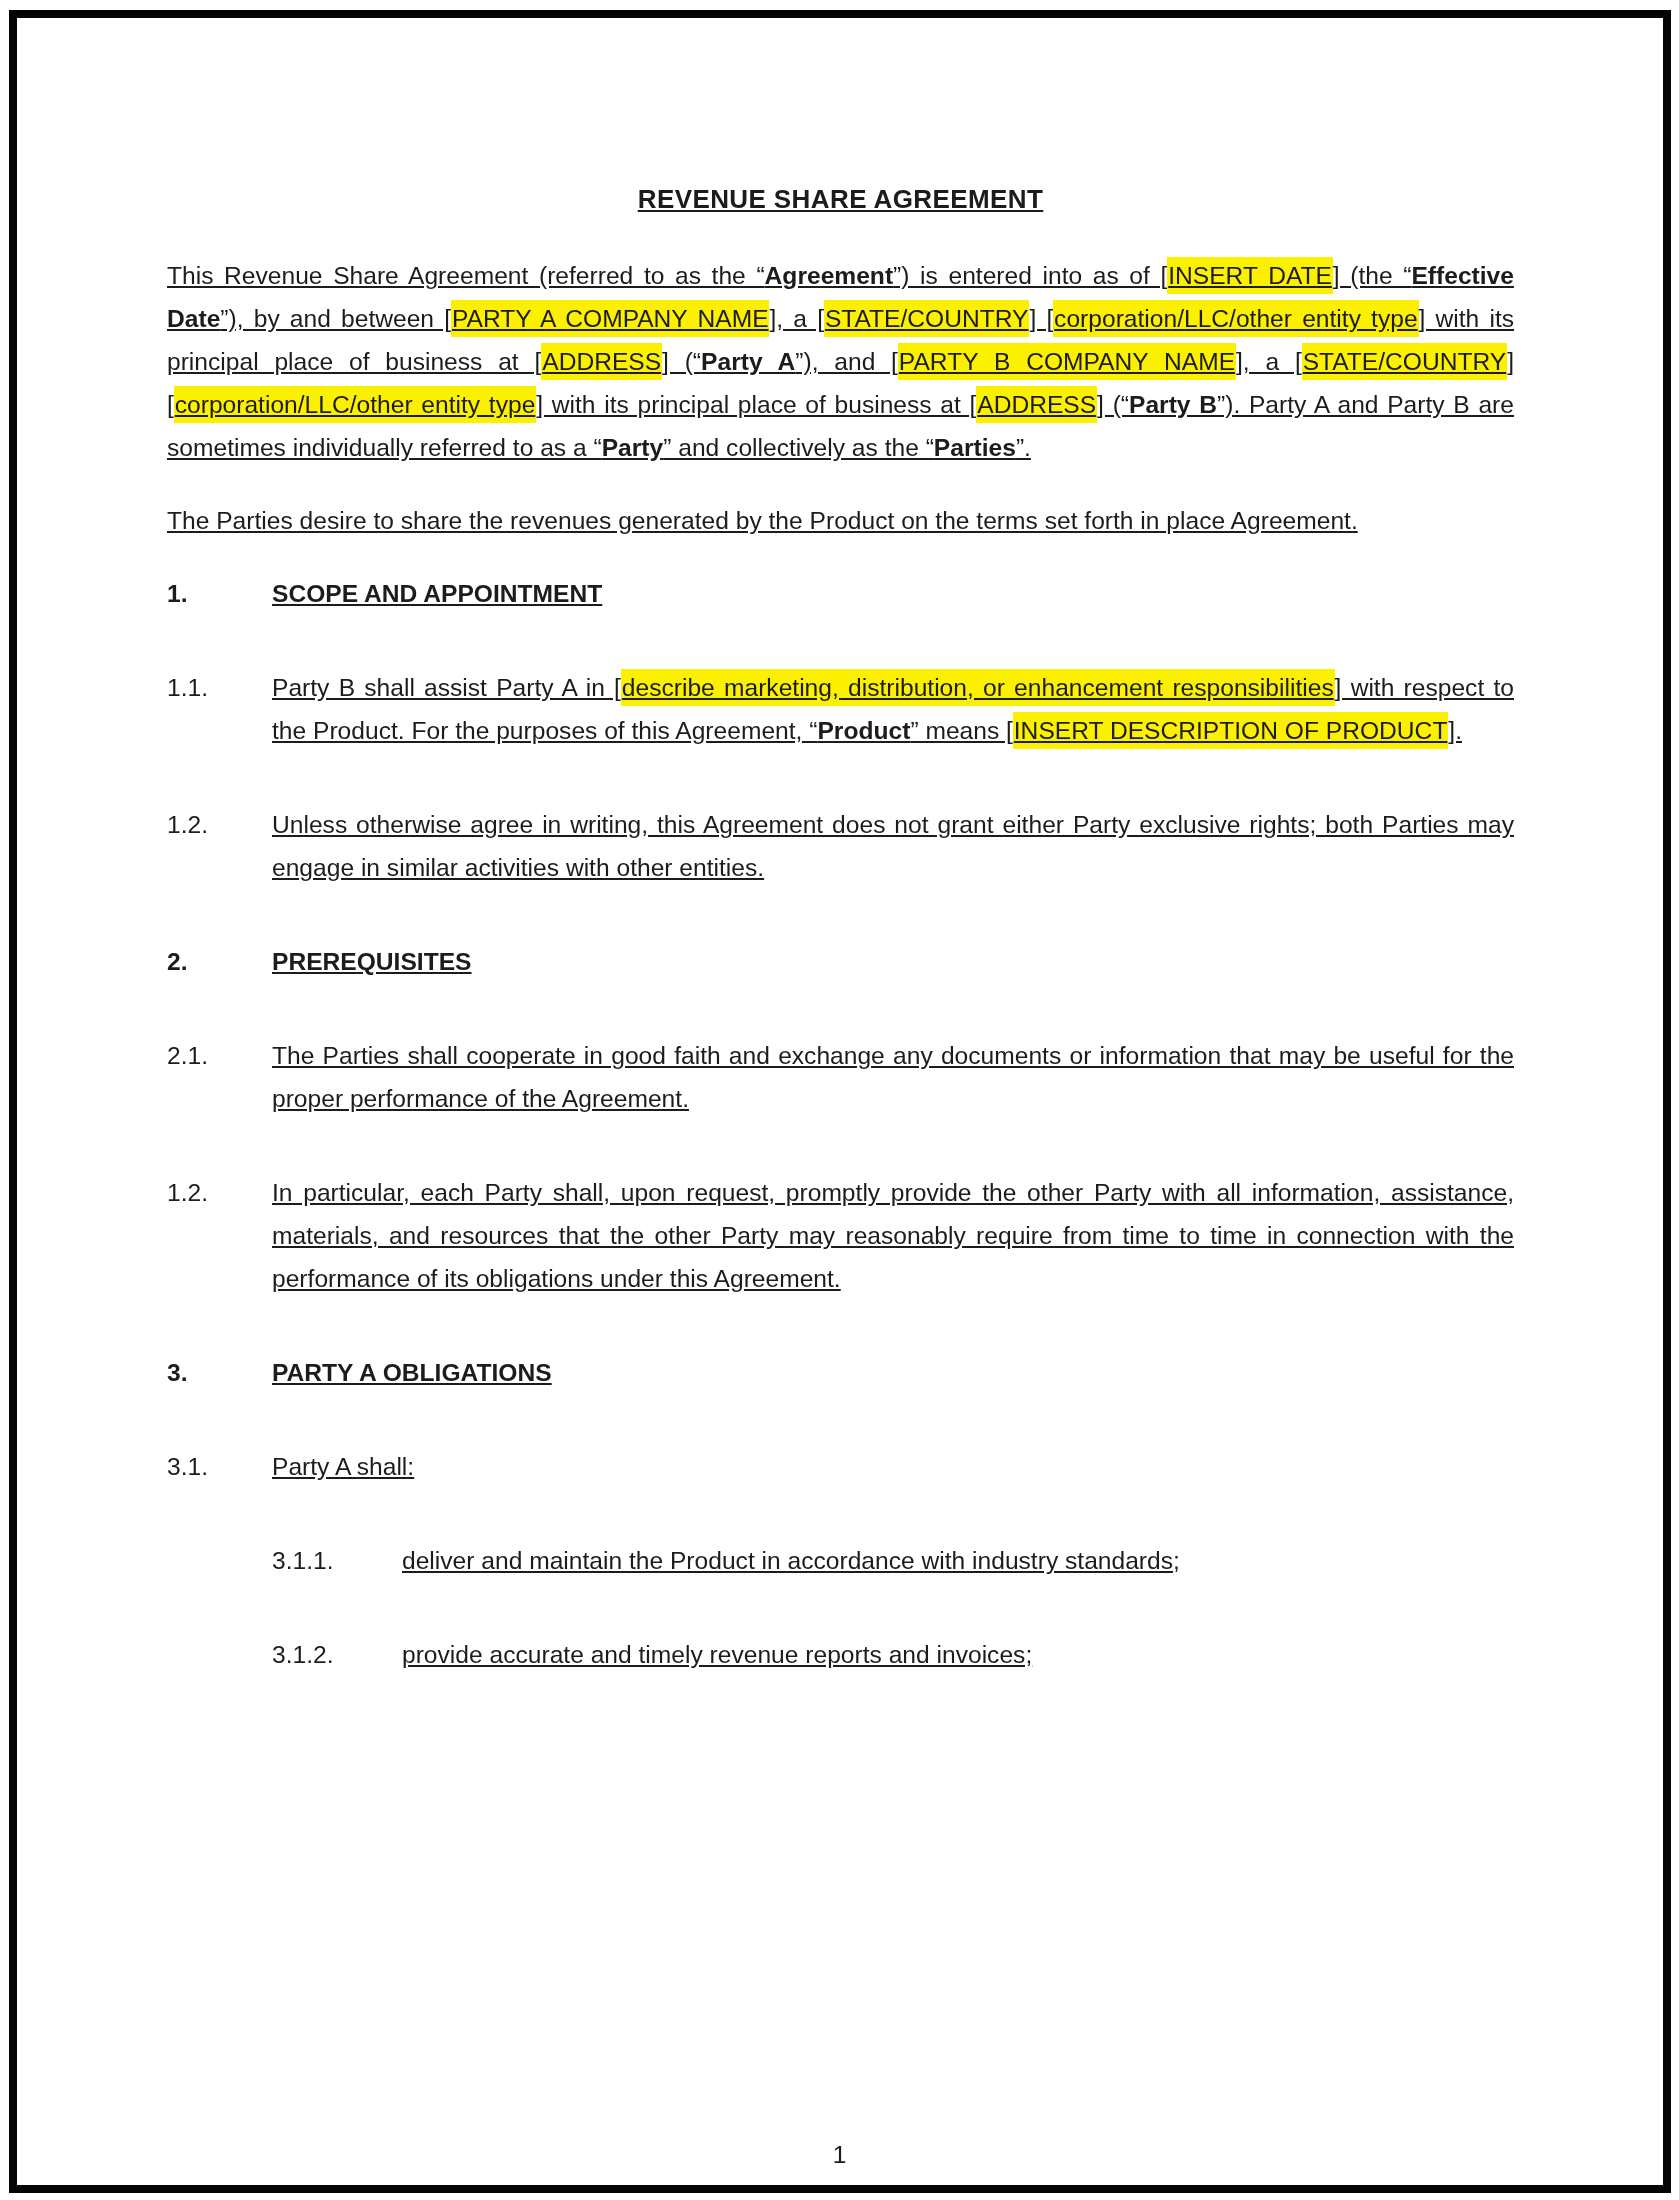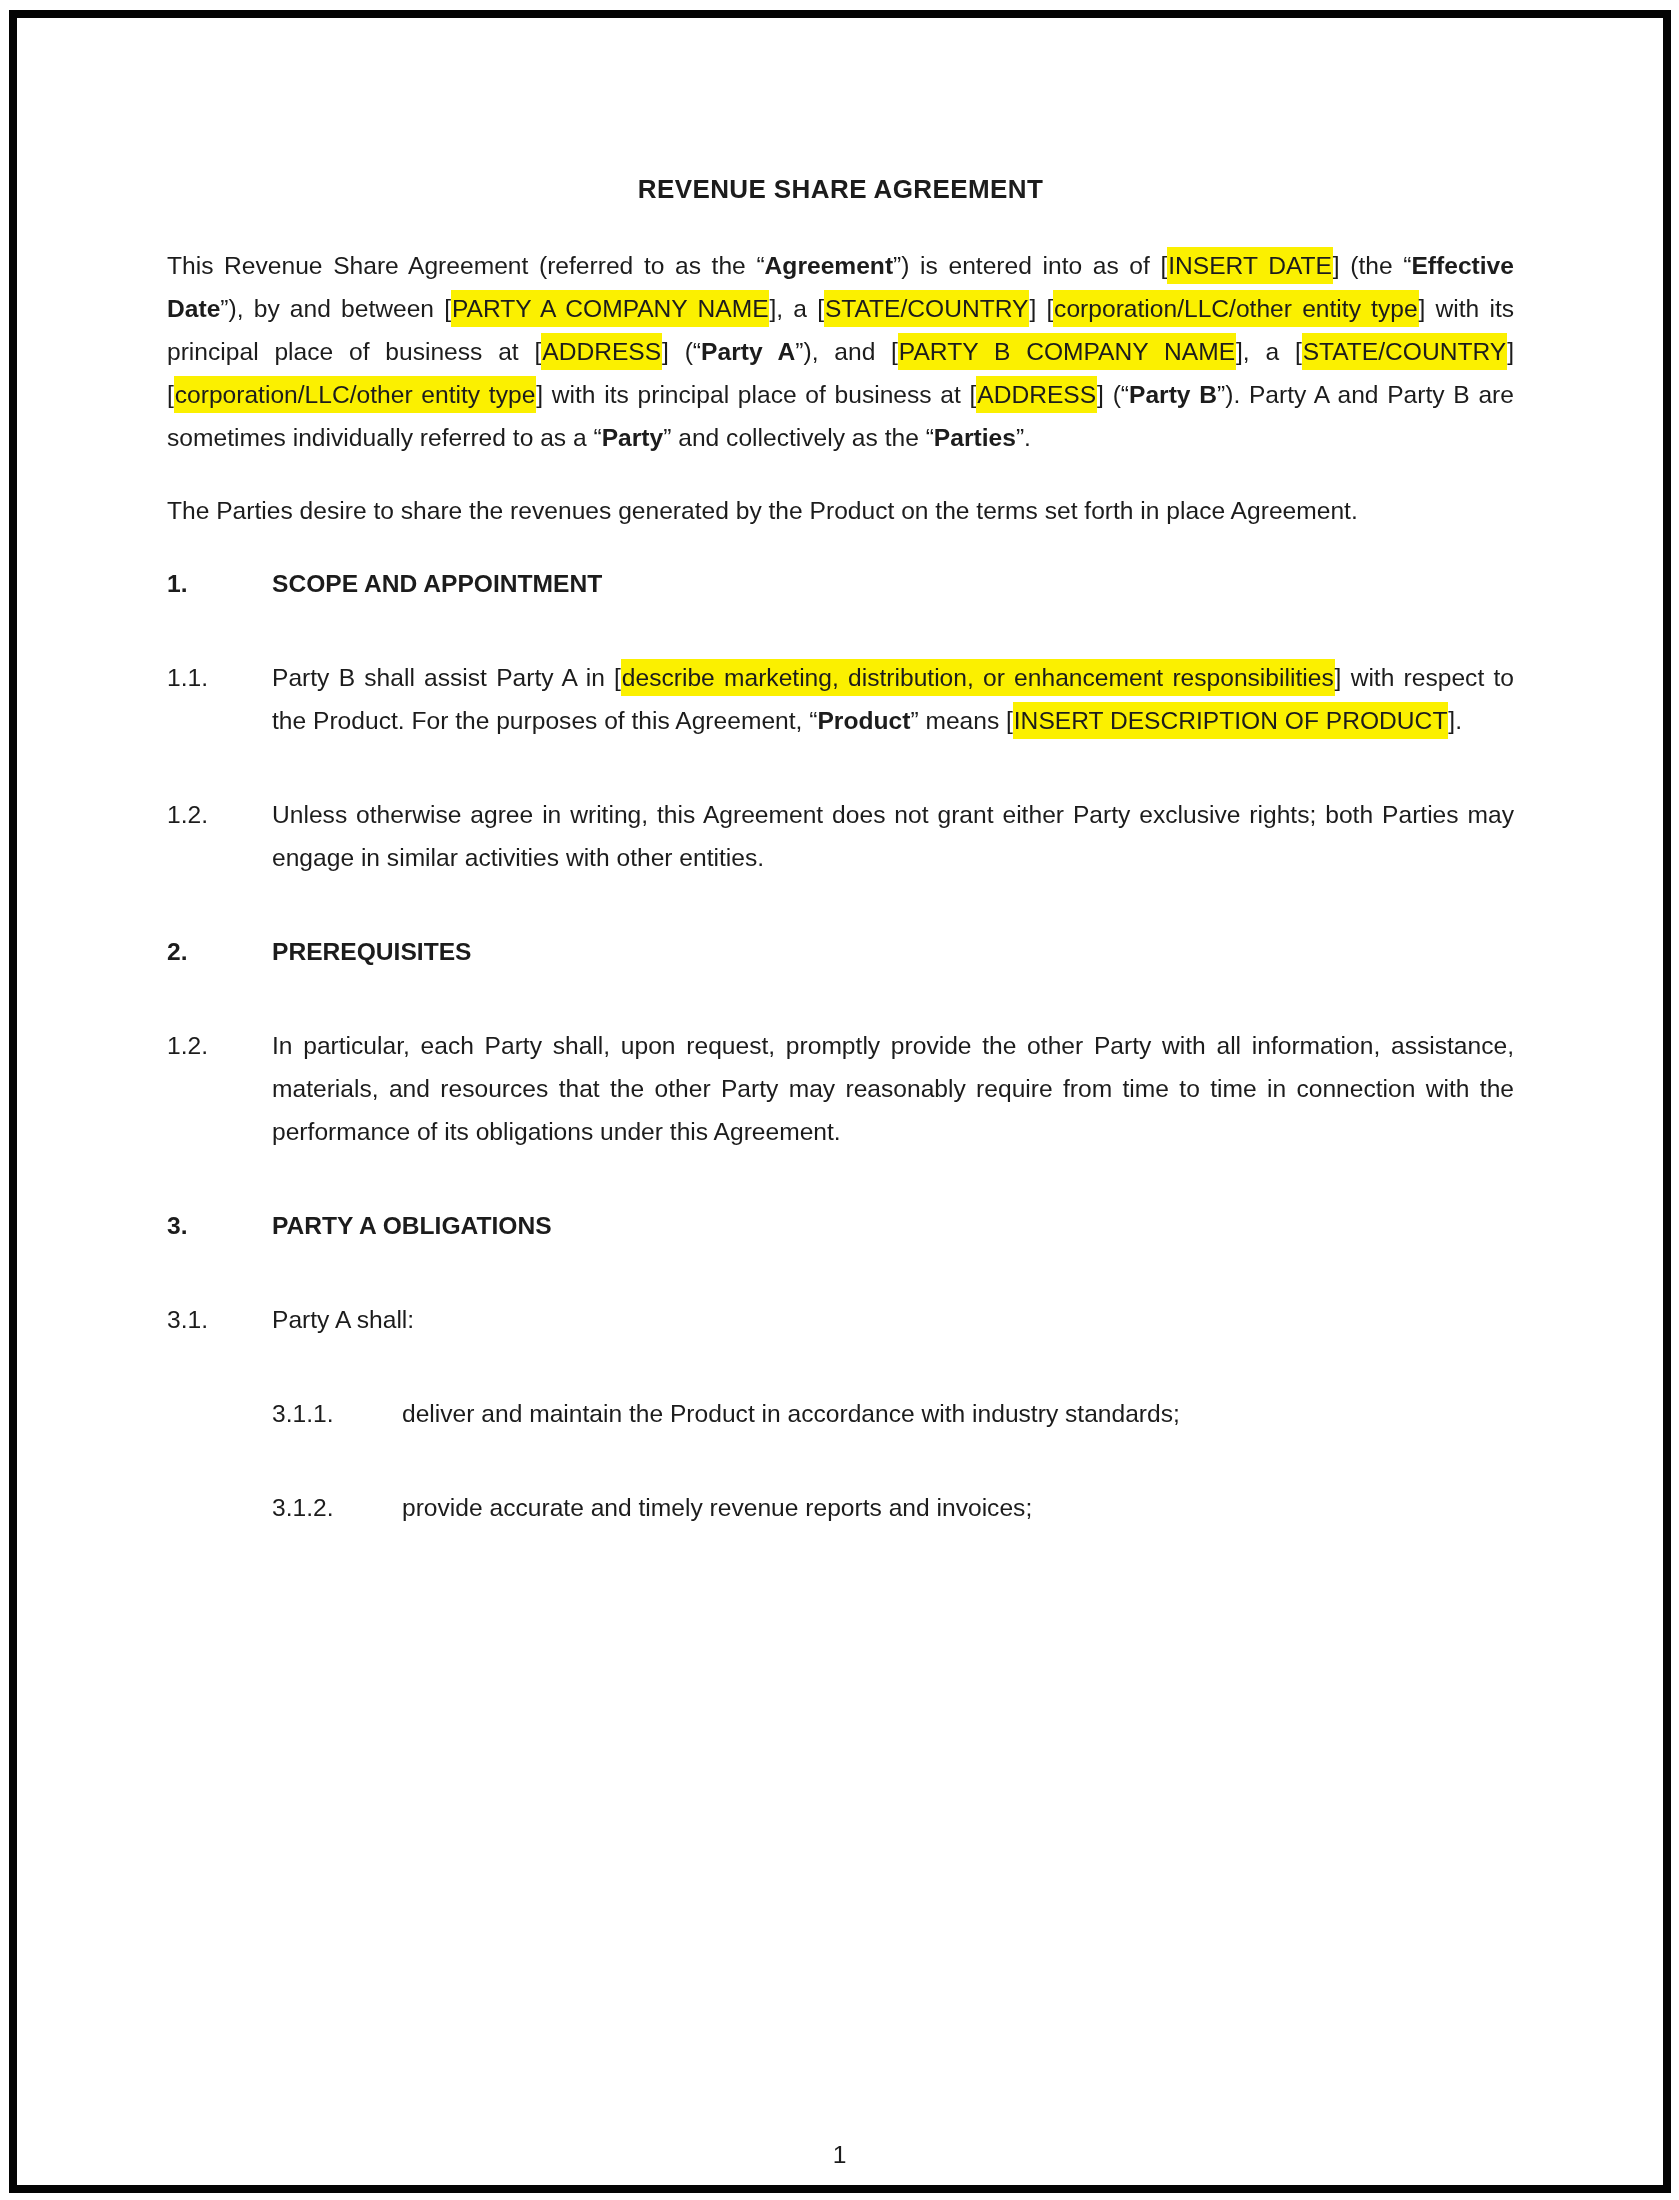--- a/index.html
+++ b/index.html
@@ -22,24 +22,25 @@
     top: 9.7px;
     right: 8px;
     bottom: 8px;
     border: 8.8px solid #040404;
     pointer-events: none;
   }
   .content {
     position: absolute;
     left: 167px;
     right: 165px;
-    top: 168px;
+    top: 178px;
     font-size: 24.6px;
     line-height: 43px;
     text-align: justify;
+    text-decoration: underline;
   }
   .title {
     text-align: center;
     font-weight: bold;
     font-size: 26px;
     margin-bottom: 33px;
     letter-spacing: 0.4px;
   }
   .para {
     margin-bottom: 30px;
@@ -88,20 +89,21 @@
 
   <div class="content">
     <div class="title">REVENUE SHARE AGREEMENT</div>
     <div id="doc-blocks">
         <div class="para"><span>This Revenue Share Agreement (referred to as the “</span><span class="b">Agreement</span><span>”) is entered into as of [</span><span class="h">INSERT DATE</span><span>] (the “</span><span class="b">Effective Date</span><span>”), by and between [</span><span class="h">PARTY A COMPANY NAME</span><span>], a [</span><span class="h">STATE/COUNTRY</span><span>] [</span><span class="h">corporation/LLC/other entity type</span><span>] with its principal place of business at [</span><span class="h">ADDRESS</span><span>] (“</span><span class="b">Party A</span><span>”), and [</span><span class="h">PARTY B COMPANY NAME</span><span>], a [</span><span class="h">STATE/COUNTRY</span><span>] [</span><span class="h">corporation/LLC/other entity type</span><span>] with its principal place of business at [</span><span class="h">ADDRESS</span><span>] (“</span><span class="b">Party B</span><span>”). Party A and Party B are sometimes individually referred to as a “</span><span class="b">Party</span><span>” and collectively as the “</span><span class="b">Parties</span><span>”.</span></div>
         <div class="para"><span>The Parties desire to share the revenues generated by the Product on the terms set forth in place Agreement.</span></div>
         <div class="block heading l1"><span class="num">1.</span><span><span>SCOPE AND APPOINTMENT</span></span></div>
         <div class="block item l1"><span class="num">1.1.</span><span><span>Party B shall assist Party A in [</span><span class="h">describe marketing, distribution, or enhancement responsibilities</span><span>] with respect to the Product. For the purposes of this Agreement, “</span><span class="b">Product</span><span>” means [</span><span class="h">INSERT DESCRIPTION OF PRODUCT</span><span>].</span></span></div>
         <div class="block item l1"><span class="num">1.2.</span><span><span>Unless otherwise agree in writing, this Agreement does not grant either Party exclusive rights; both Parties may engage in similar activities with other entities.</span></span></div>
         <div class="block heading l1"><span class="num">2.</span><span><span>PREREQUISITES</span></span></div>
+        <div class="block item l1"><span class="num">2.1.</span><span><span>The Parties shall cooperate in good faith and exchange any documents or information that may be useful for the proper performance of the Agreement.</span></span></div>
         <div class="block item l1"><span class="num">1.2.</span><span><span>In particular, each Party shall, upon request, promptly provide the other Party with all information, assistance, materials, and resources that the other Party may reasonably require from time to time in connection with the performance of its obligations under this Agreement.</span></span></div>
         <div class="block heading l1"><span class="num">3.</span><span><span>PARTY A OBLIGATIONS</span></span></div>
         <div class="block item l1"><span class="num">3.1.</span><span><span>Party A shall:</span></span></div>
         <div class="block item l2"><span class="num">3.1.1.</span><span><span>deliver and maintain the Product in accordance with industry standards;</span></span></div>
         <div class="block item l2"><span class="num">3.1.2.</span><span><span>provide accurate and timely revenue reports and invoices;</span></span></div>
       </div>
   </div>
 
   <div class="page-number">1</div>
 </div>

